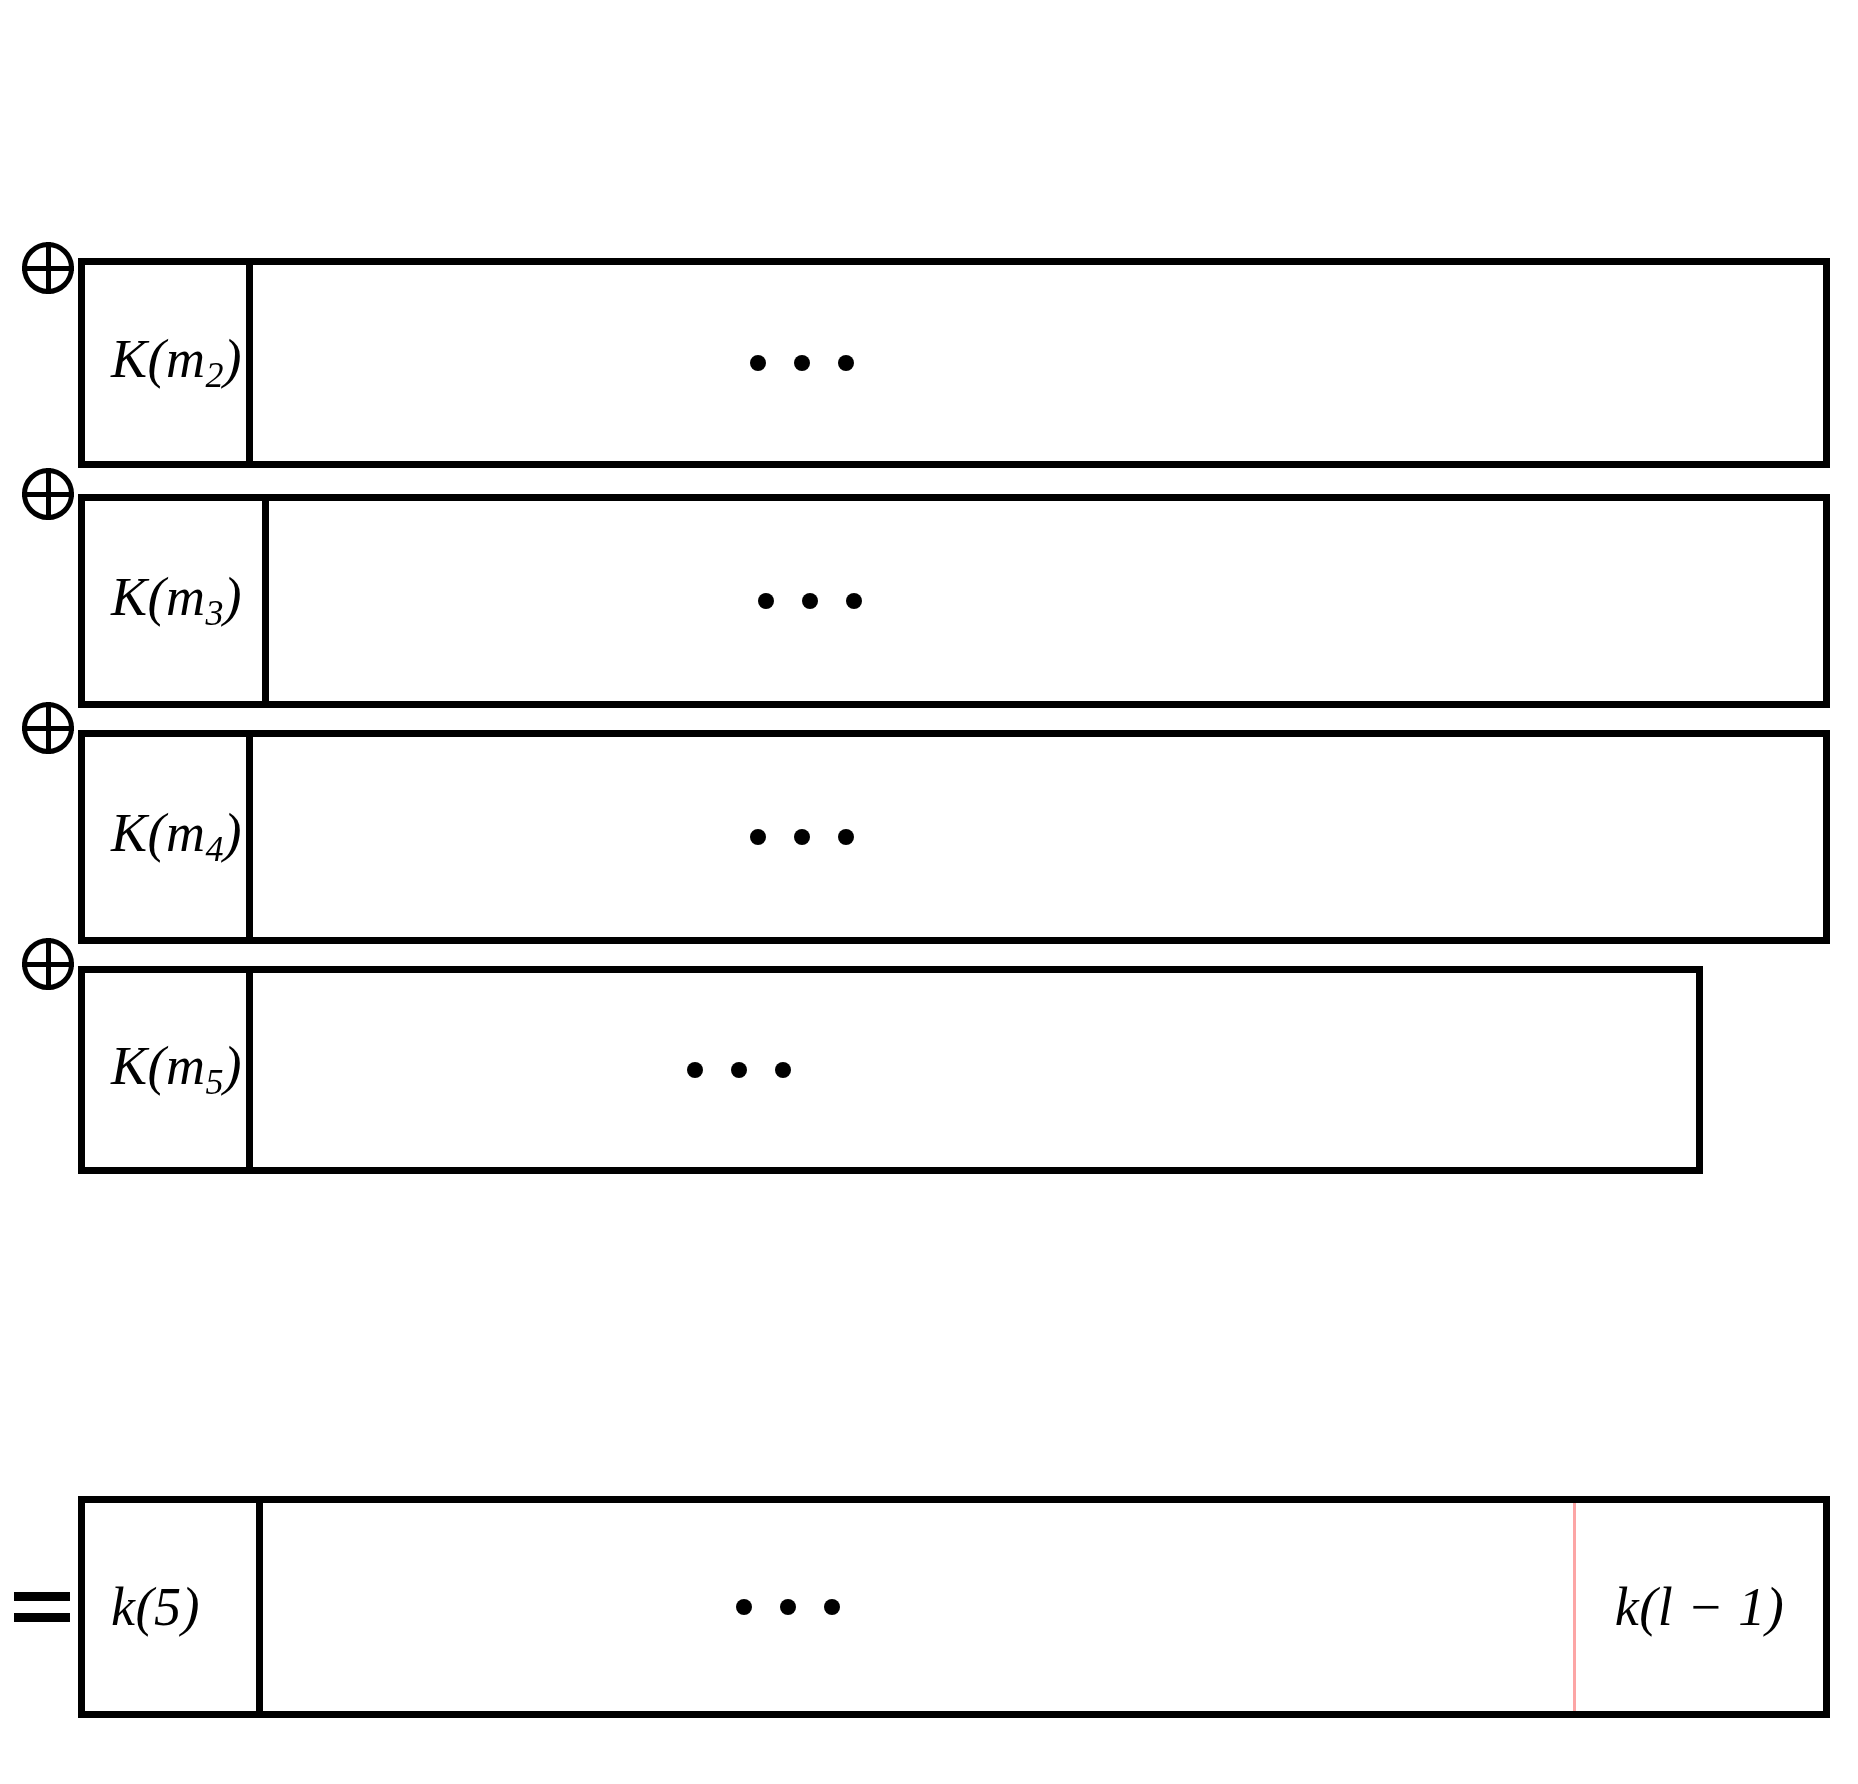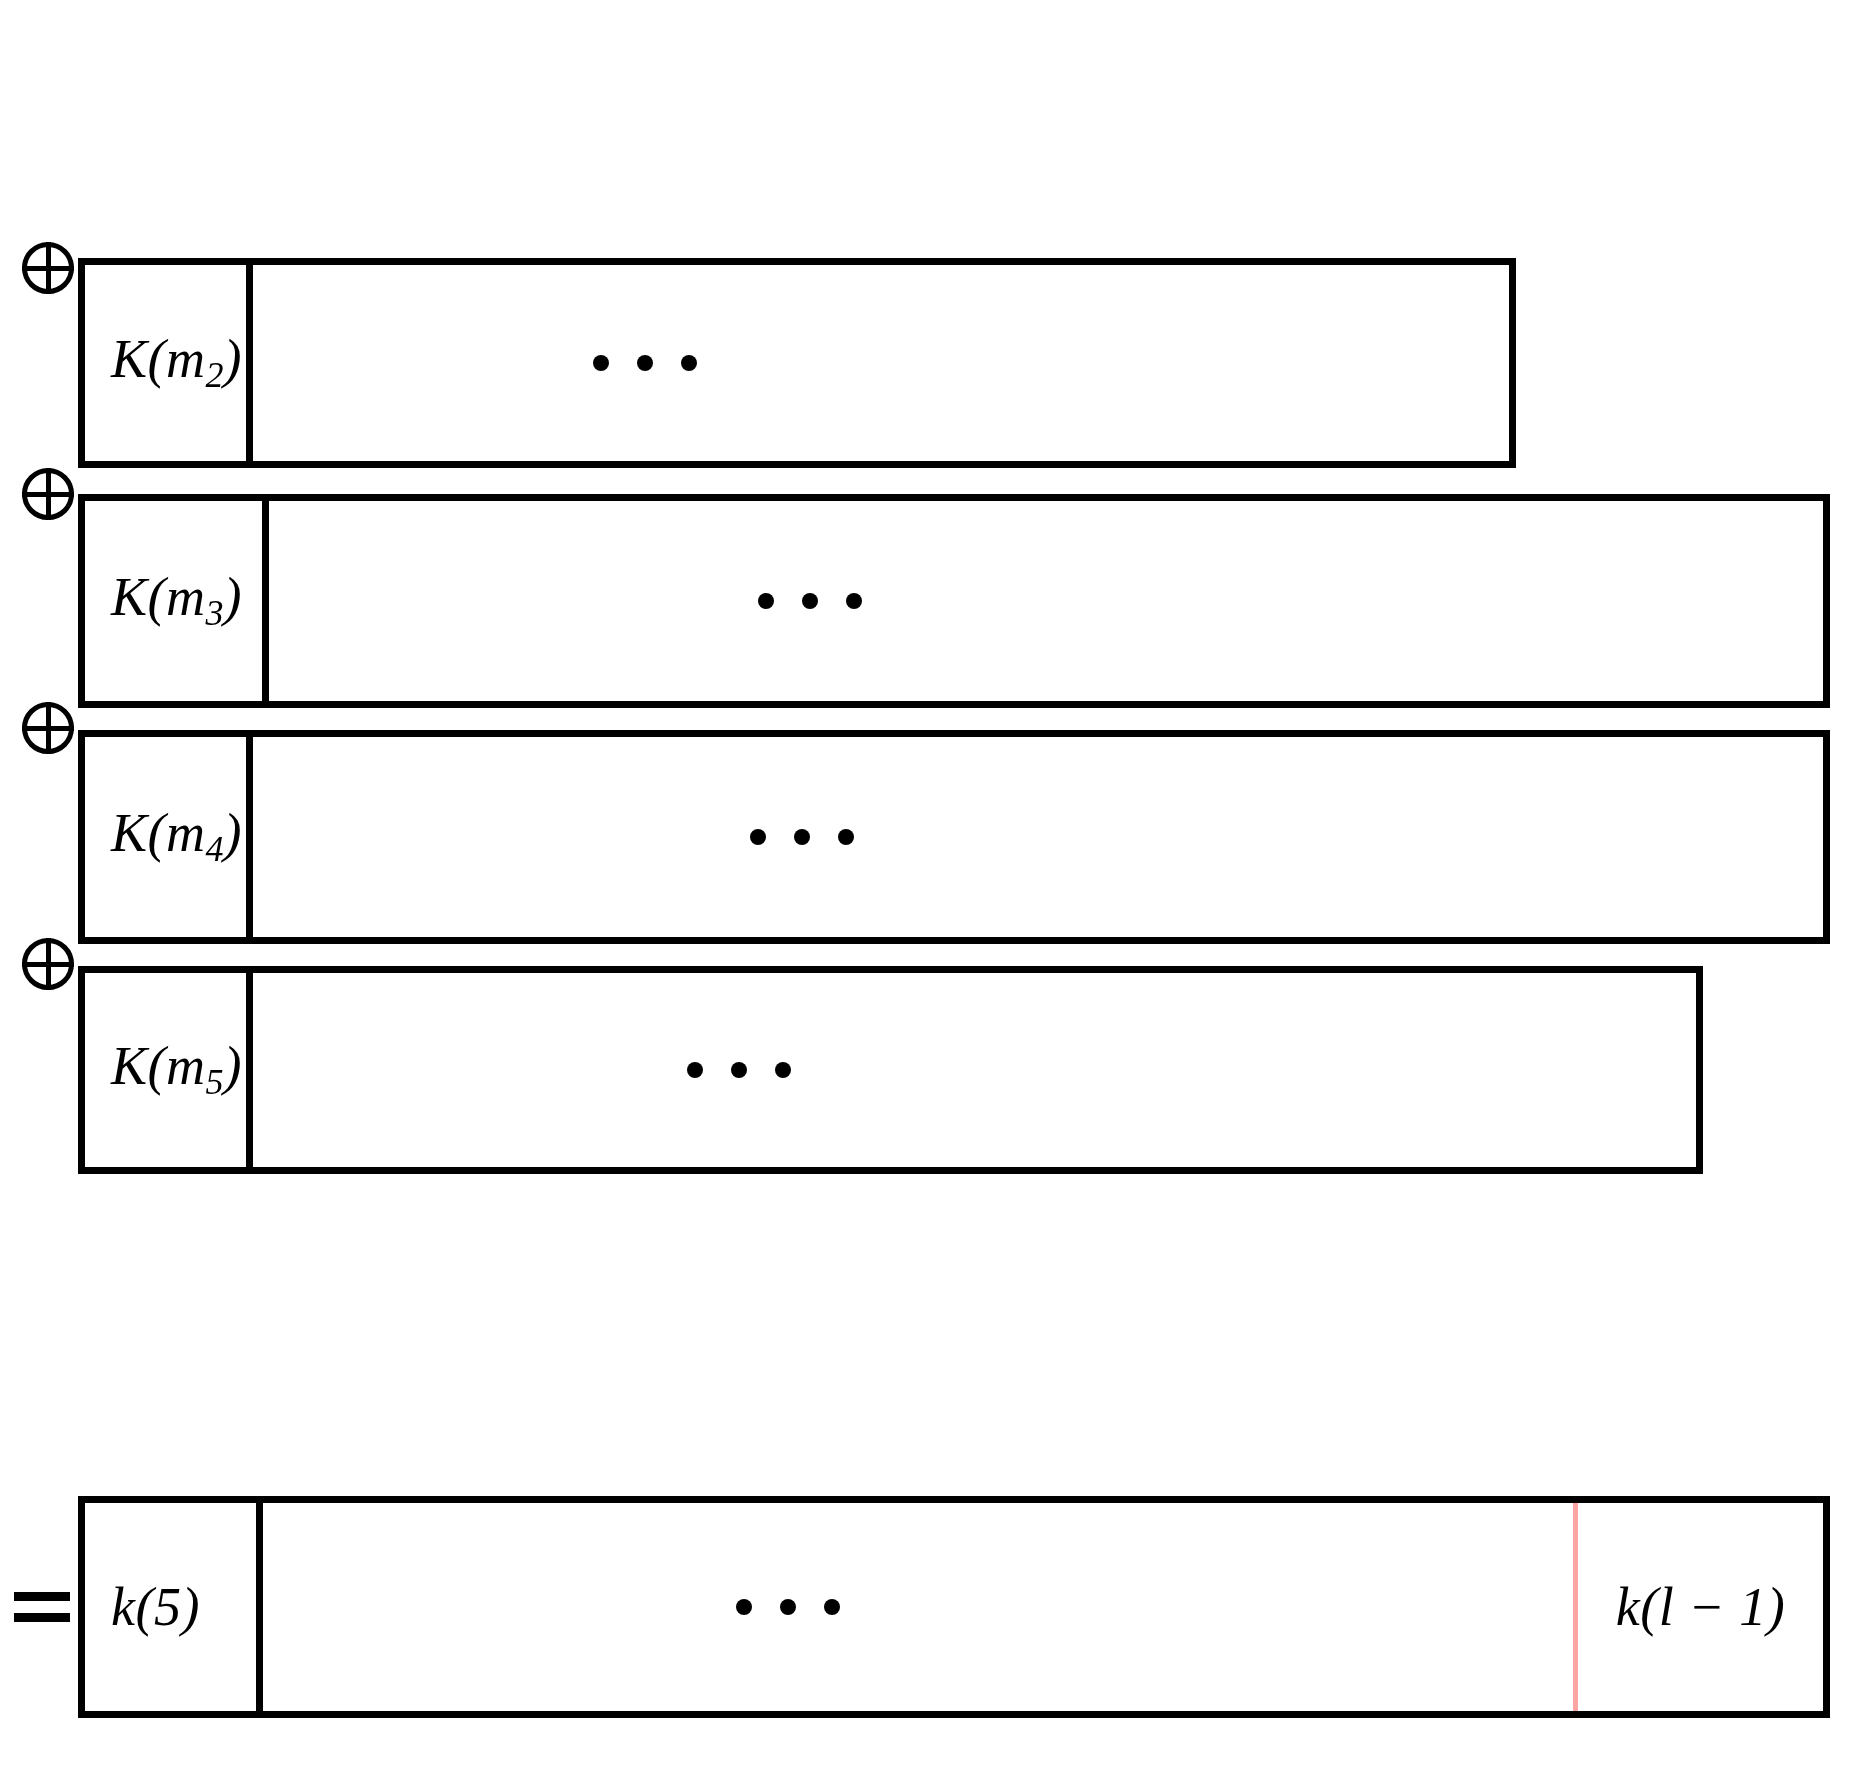--- a/index.html
+++ b/index.html
@@ -51,21 +51,21 @@
   }
 
   
   .cell-wide {
     flex: 1 1 auto;
   }
 
   
   .cell-tail {
     flex: 0 0 auto;
-    border-left: 5px solid #fca5a5;
+    border-left: 3px solid #fca5a5;
   }
 
   .math {
     font-family: "Liberation Serif", "DejaVu Serif", serif;
     font-style: italic;
     font-size: 54px;
     color: #000000;
     line-height: 1;
     white-space: nowrap;
     letter-spacing: 0.5px;
@@ -151,21 +151,21 @@
   .op-eq span.bar-bottom { top: 21px; }
 </style>
 </head>
 <body>
 
 <div id="diagram">
 
 
   <div class="op-xor" style="left:22px; top:242px;"></div>
 
-  <div class="row" style="left:78px; top:258px; width:1438px; height:210px;">
+  <div class="row" style="left:78px; top:258px; width:1752px; height:210px;">
     <div class="cell cell-label" style="width:168px;">
       <span class="math label-pad"><span>K(m</span><span class="sub">2</span><span>)</span></span>
     </div>
     <div class="cell cell-wide">
       <span class="ellipsis nudge-left">
         <i class="dot"></i>
           <i class="dot"></i>
           <i class="dot"></i>
       </span>
     </div>

